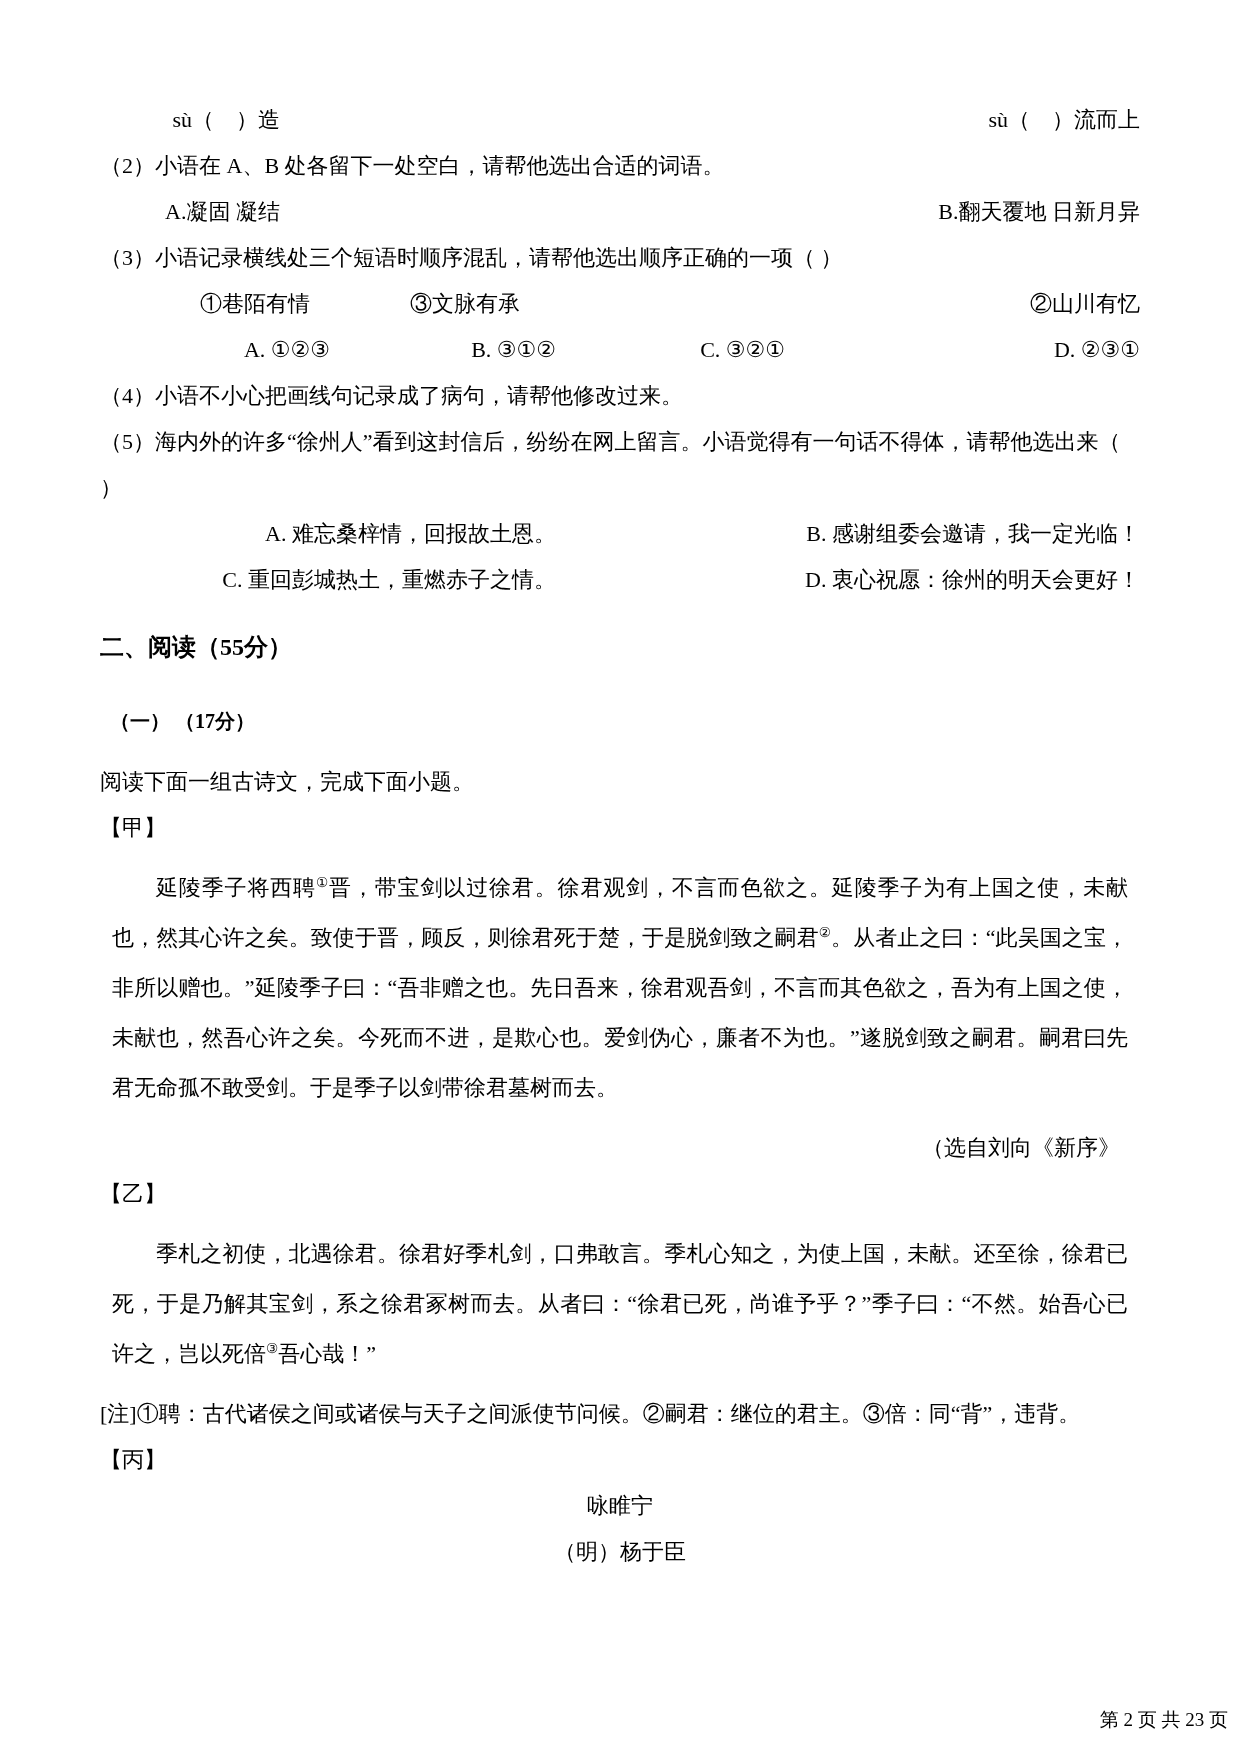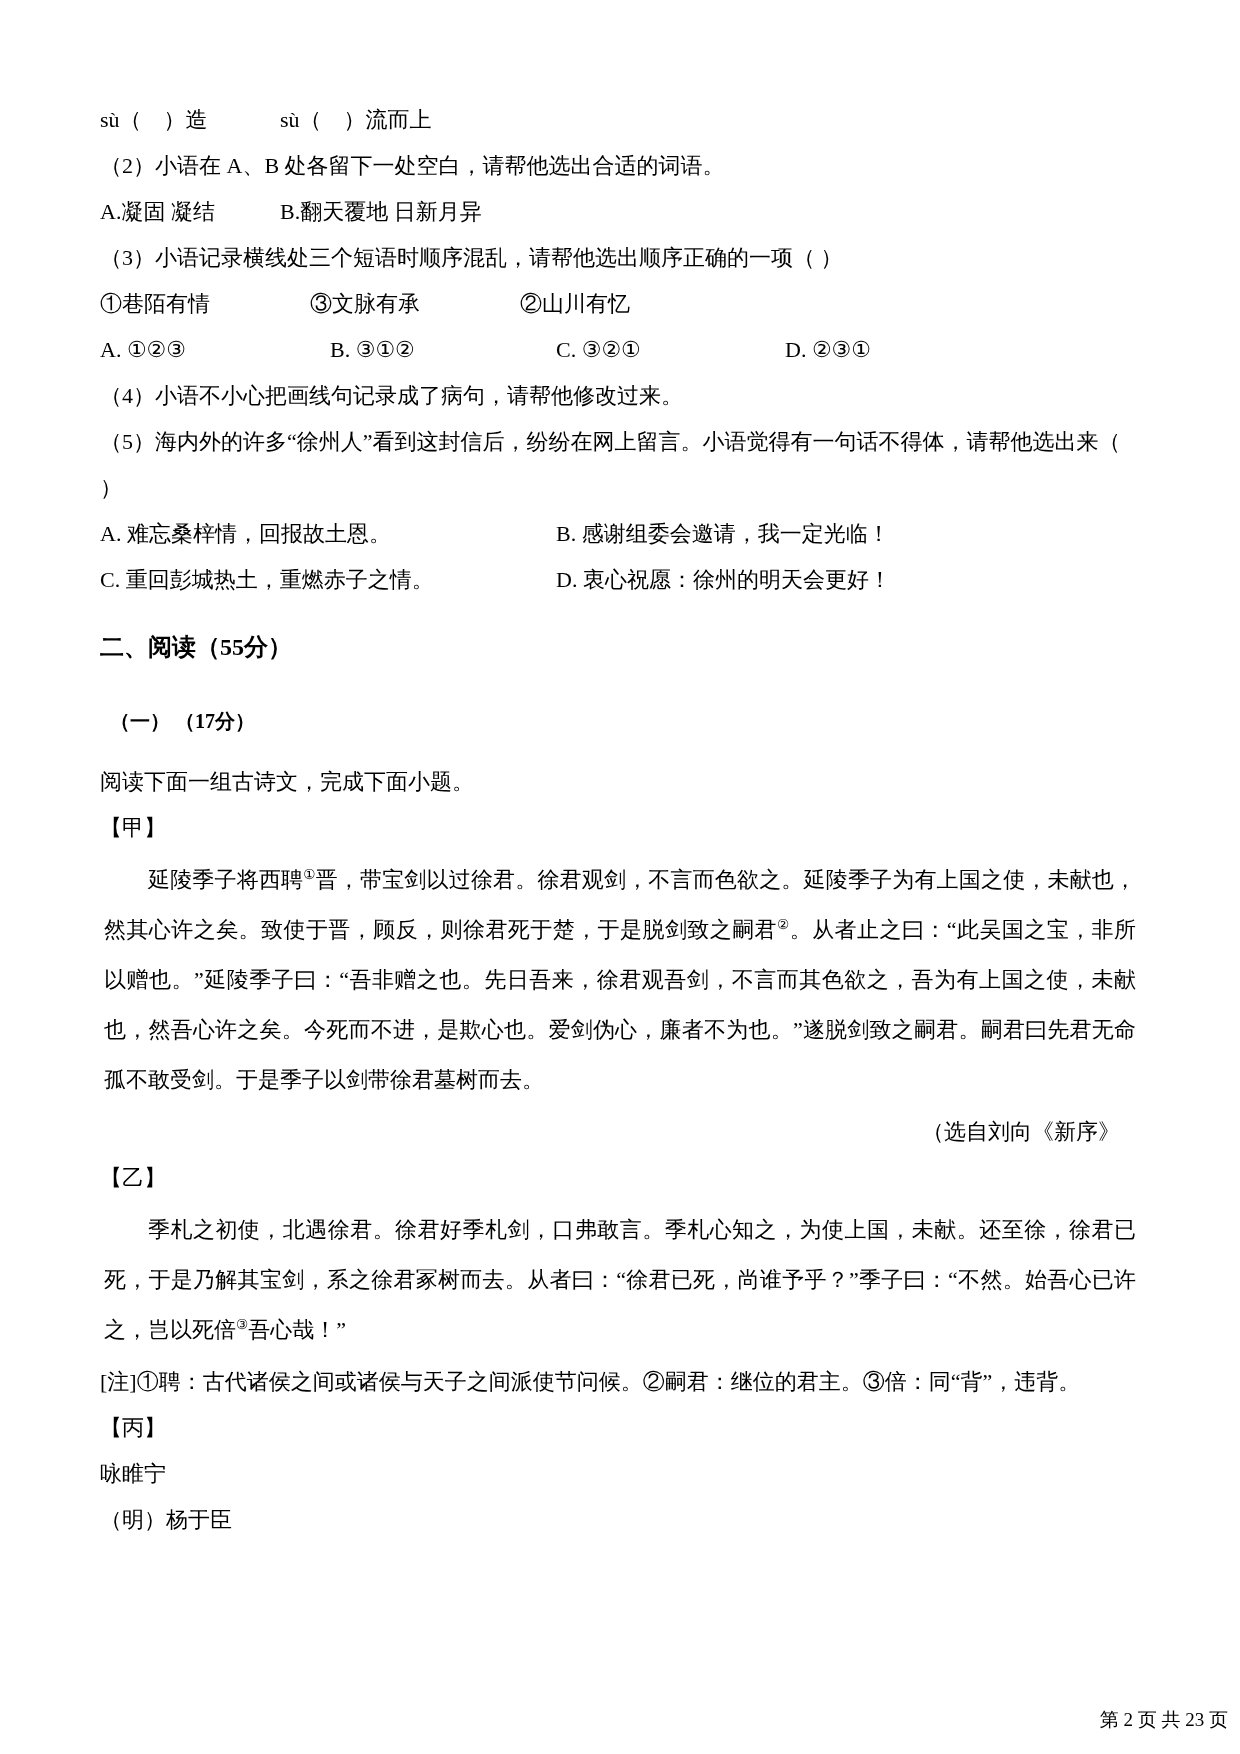--- a/index.html
+++ b/index.html
@@ -18,20 +18,21 @@
   }
   .line {
     margin: 0;
     line-height: 46px;
     white-space: nowrap;
   }
   .row {
     display: grid;
     line-height: 46px;
     white-space: nowrap;
+    text-align: right;
   }
   .row-pinyin   { grid-template-columns: 180px auto; }
   .row-q2opts   { grid-template-columns: 180px auto; }
   .row-phrases  { grid-template-columns: 210px 210px auto; }
   .row-4opts    { grid-template-columns: 230px 226px 229px auto; }
   .row-2opts    { grid-template-columns: 456px auto; }
   .heading {
     margin: 18px 0 0 0;
     font-size: 24px;
     font-weight: bold;
@@ -41,40 +42,41 @@
   .subheading {
     margin: 22px 0 0 0;
     padding-left: 10px;
     font-size: 20px;
     font-weight: bold;
     line-height: 52px;
     white-space: nowrap;
   }
   .intro { margin-top: 12px; }
   .para {
-    margin: 4px;
+    margin: 12px;
     line-height: 50px;
     text-align: justify;
     text-indent: 2em;
   }
   .para sup {
     font-size: 0.62em;
     line-height: 0;
     vertical-align: super;
   }
   .source {
     margin: 0;
     line-height: 46px;
     text-align: right;
     padding-right: 20px;
     white-space: nowrap;
   }
   .center {
     margin: 0;
     line-height: 46px;
+    text-align: center;
     white-space: nowrap;
   }
   .footer {
     position: absolute;
     left: 0;
     right: 12px;
     bottom: 22px;
     text-align: right;
     font-size: 19px;
     line-height: 24px;

